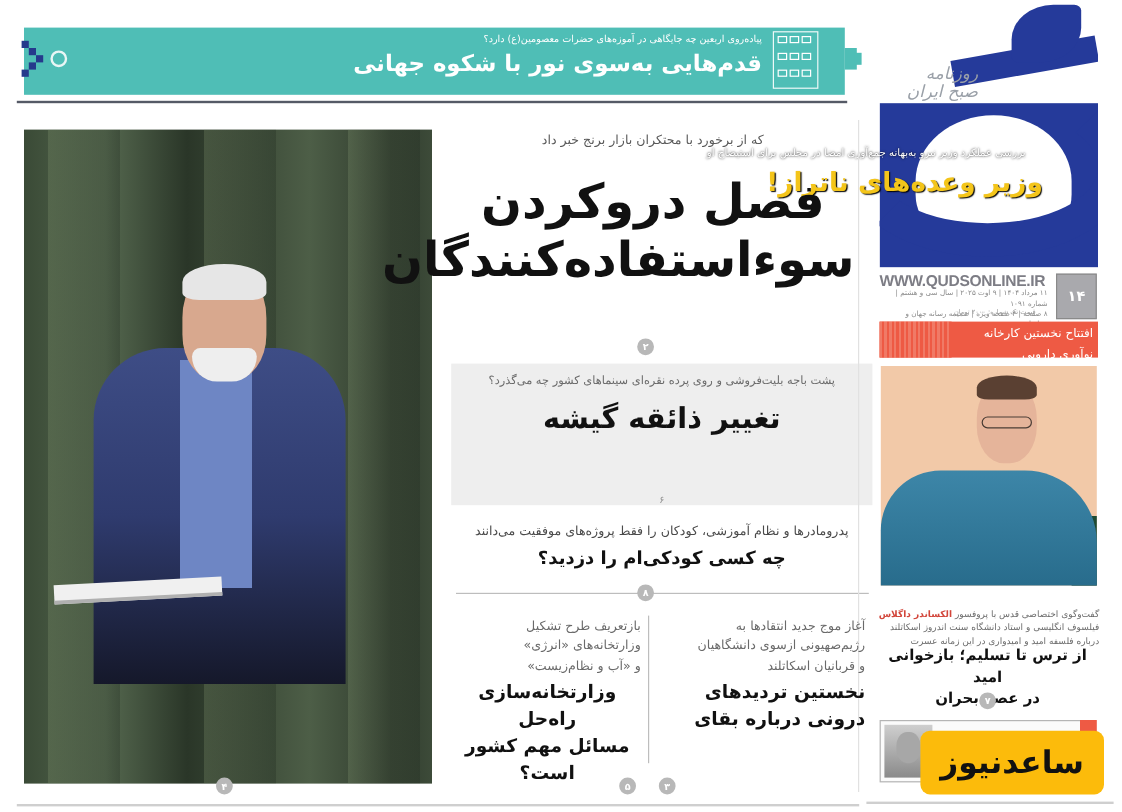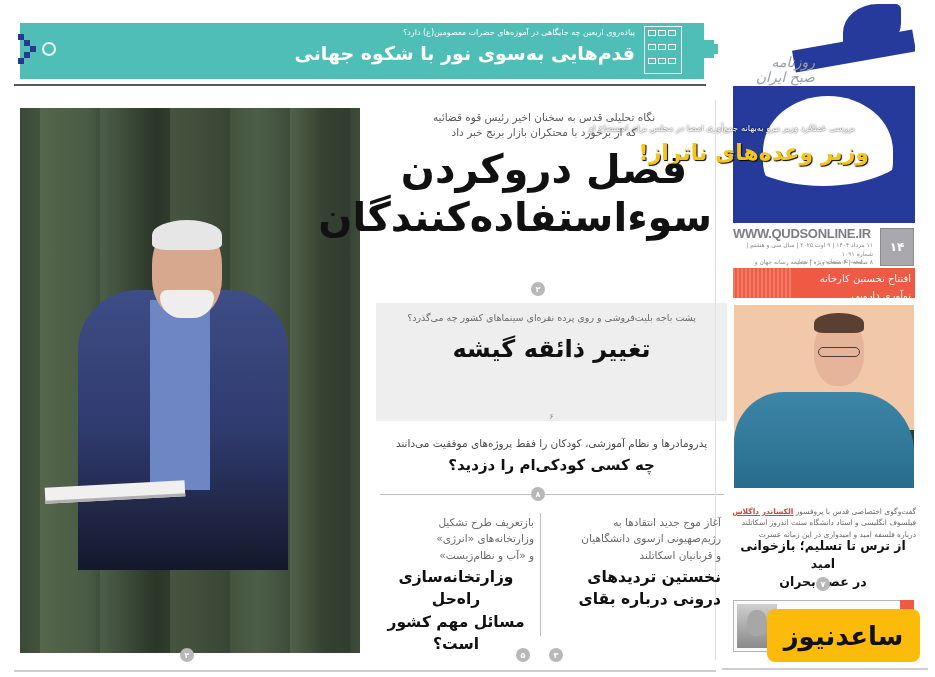--- a/index.html
+++ b/index.html
@@ -84,21 +84,21 @@
 
   
   .side-photo { left: 734px; top: 305px; width: 180px; height: 183px; background: #f2c9a8; overflow:hidden; }
   .side-person-shirt { left: 734px; top: 392px; width: 180px; height: 96px; background: linear-gradient(180deg, #3d86a8, #286c8c); border-radius: 50px 60px 0 0; }
   .side-person-head { left: 814px; top: 318px; width: 50px; height: 68px; background: #e5b49a; border-radius: 45%; }
   .side-person-hair { left: 814px; top: 313px; width: 50px; height: 20px; background: #5a4032; border-radius: 50% 50% 20% 20%; }
   .side-person-glasses { left: 818px; top: 347px; width: 42px; height: 10px; border: 1.5px solid #4a3c34; border-radius: 6px; }
   .side-couch { left: 893px; top: 430px; width: 21px; height: 58px; background: #1e4a33; }
 
   .side-kicker { left: 730px; top: 506px; width: 186px; text-align: right; font-size: 7.5px; color: #6a6a6a; line-height: 1.5; }
-  .side-kicker .hl { color: #d2453a; font-weight: bold; text-decoration: underline; }
+  .side-kicker .hl { color: #d2453a; font-weight: bold; }
   .side-title { left: 730px; top: 537px; width: 186px; text-align: center; font-size: 12.5px; font-weight: bold; color: #111111; line-height: 1.45; }
   .side-page-badge { left: 816px; top: 577px; }
 
   .side-opinion { left: 733px; top: 600px; width: 180px; height: 52px; border: 1px solid #b5b5b5; background: #fbfbfb; }
   .side-opinion-red { left: 900px; top: 600px; width: 14px; height: 10px; background: #ee5a44; }
   .side-opinion-photo { left: 737px; top: 604px; width: 40px; height: 44px; background: linear-gradient(180deg, #cfcfcf, #8a8a8a); }
   .side-opinion-photo::after { content:""; position:absolute; left:10px; top:6px; width:20px; height:26px; border-radius:45%; background:#a7a7a7; }
   .side-rule { left: 722px; top: 668px; width: 206px; height: 2px; background: #cfcfcf; }
 
   .watermark { left: 767px; top: 609px; width: 153px; height: 53px; background: #fcbb0b; border-radius: 8px; display:flex; align-items:center; justify-content:center; font-size: 26px; font-weight: bold; color: #111111; }
@@ -164,21 +164,20 @@
 <div class="abs lead-person-shirt"></div>
 <div class="abs lead-person-head"></div>
 <div class="abs lead-person-hair"></div>
 <div class="abs lead-person-beard"></div>
 <div class="abs lead-folder"></div>
 <div class="abs lead-kicker rtl">بررسی عملکرد وزیر نیرو به‌بهانه جمع‌آوری امضا در مجلس برای استیضاح او</div>
 <div class="abs lead-title rtl">وزیر وعده‌های ناتراز!</div>
 <div class="abs page-badge lead-page-badge">۴</div>
 
 <div class="abs main-kicker rtl">
-  <div>نگاه تحلیلی قدس به سخنان اخیر رئیس قوه قضائیه</div>
   <div>که از برخورد با محتکران بازار برنج خبر داد</div>
 </div>
 <div class="abs main-headline rtl">
   <div>فصل دروکردن</div>
   <div>سوءاستفاده‌کنندگان</div>
 </div>
 <div class="abs page-badge main-page-badge">۲</div>
 
 <div class="abs cinema-box"></div>
 <div class="abs cinema-kicker rtl">پشت باجه بلیت‌فروشی و روی پرده نقره‌ای سینماهای کشور چه می‌گذرد؟</div>

